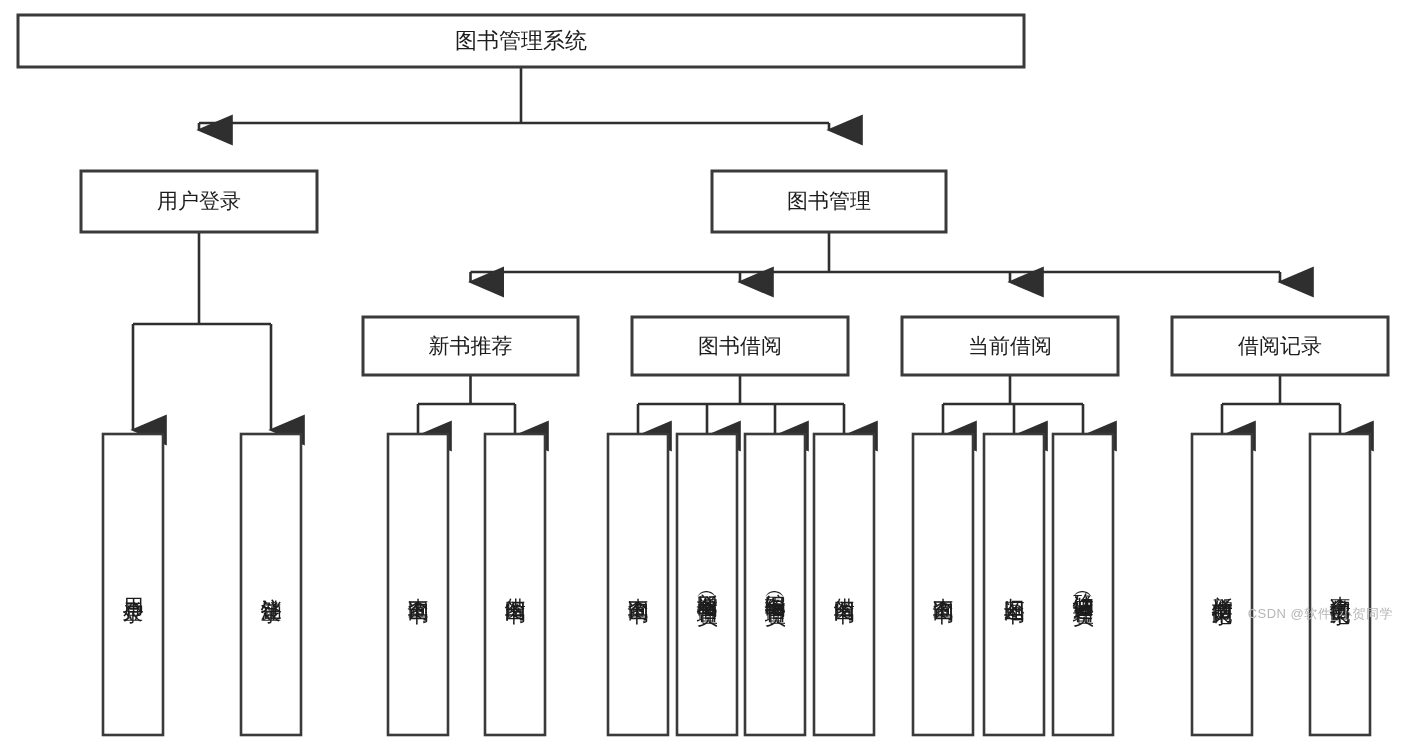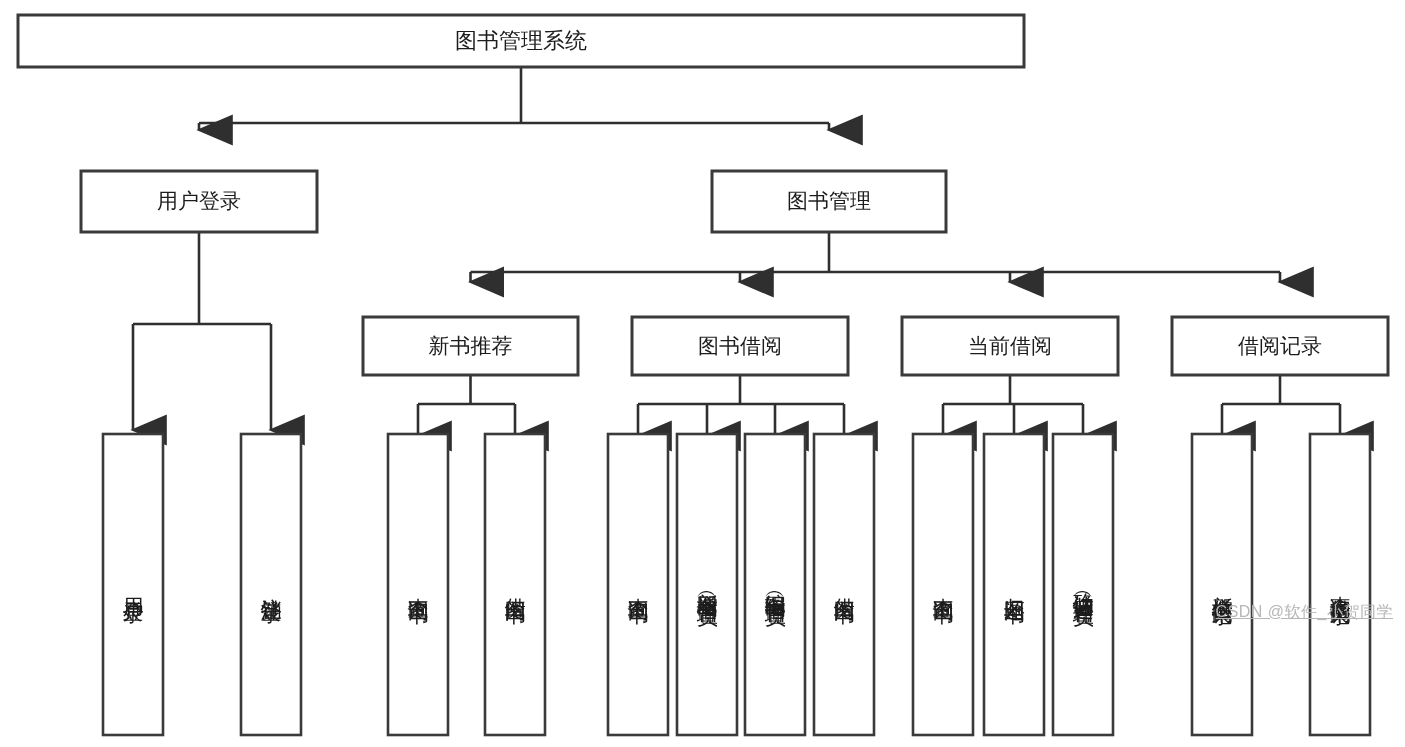--- a/index.html
+++ b/index.html
@@ -72,25 +72,24 @@
     letter-spacing: 2px;
     white-space: nowrap;
     text-align: center;
     pointer-events: none;
   }
   .watermark {
     position: absolute;
     right: 12px;
     bottom: 4px;
     font-family: "Liberation Sans", "DejaVu Sans", sans-serif;
-    font-size: 16px;
+    font-size: 13px;
     color: #b6b6b6;
     letter-spacing: 0.5px;
     white-space: nowrap;
-    text-decoration: underline;
   }
 </style>
 </head>
 <body>
 
 <div id="diagram-root">
 
   <svg id="flowchart" viewBox="0 0 1405 747">
     <defs>
       <marker id="arrow" viewBox="0 0 12 14" refX="6" refY="13" markerWidth="12" markerHeight="14" orient="auto-start-reverse">

